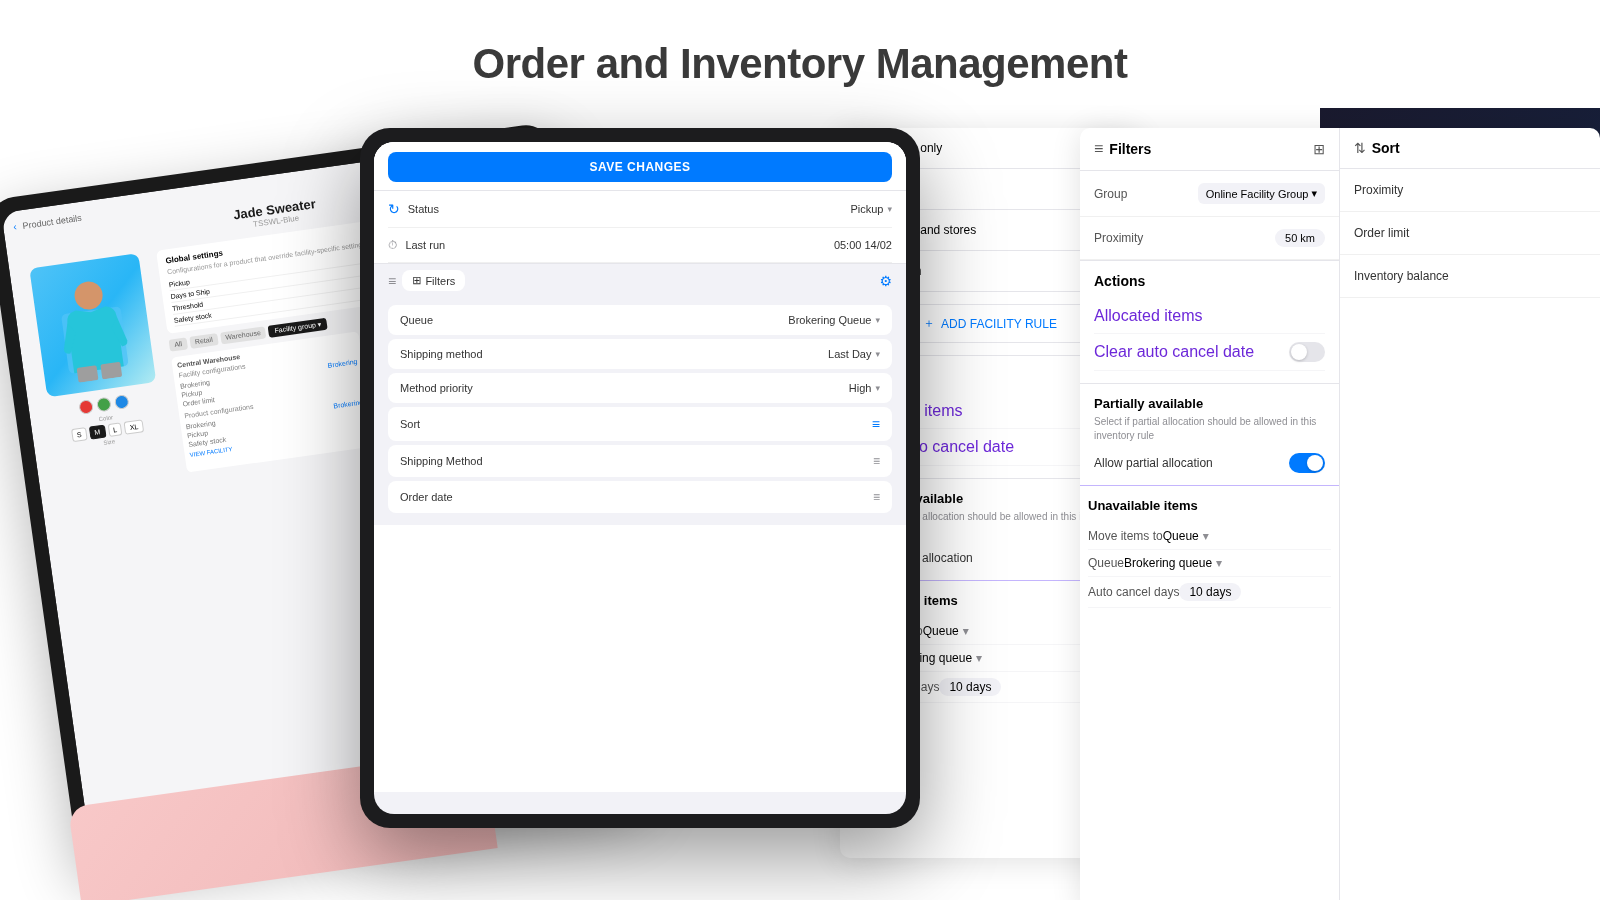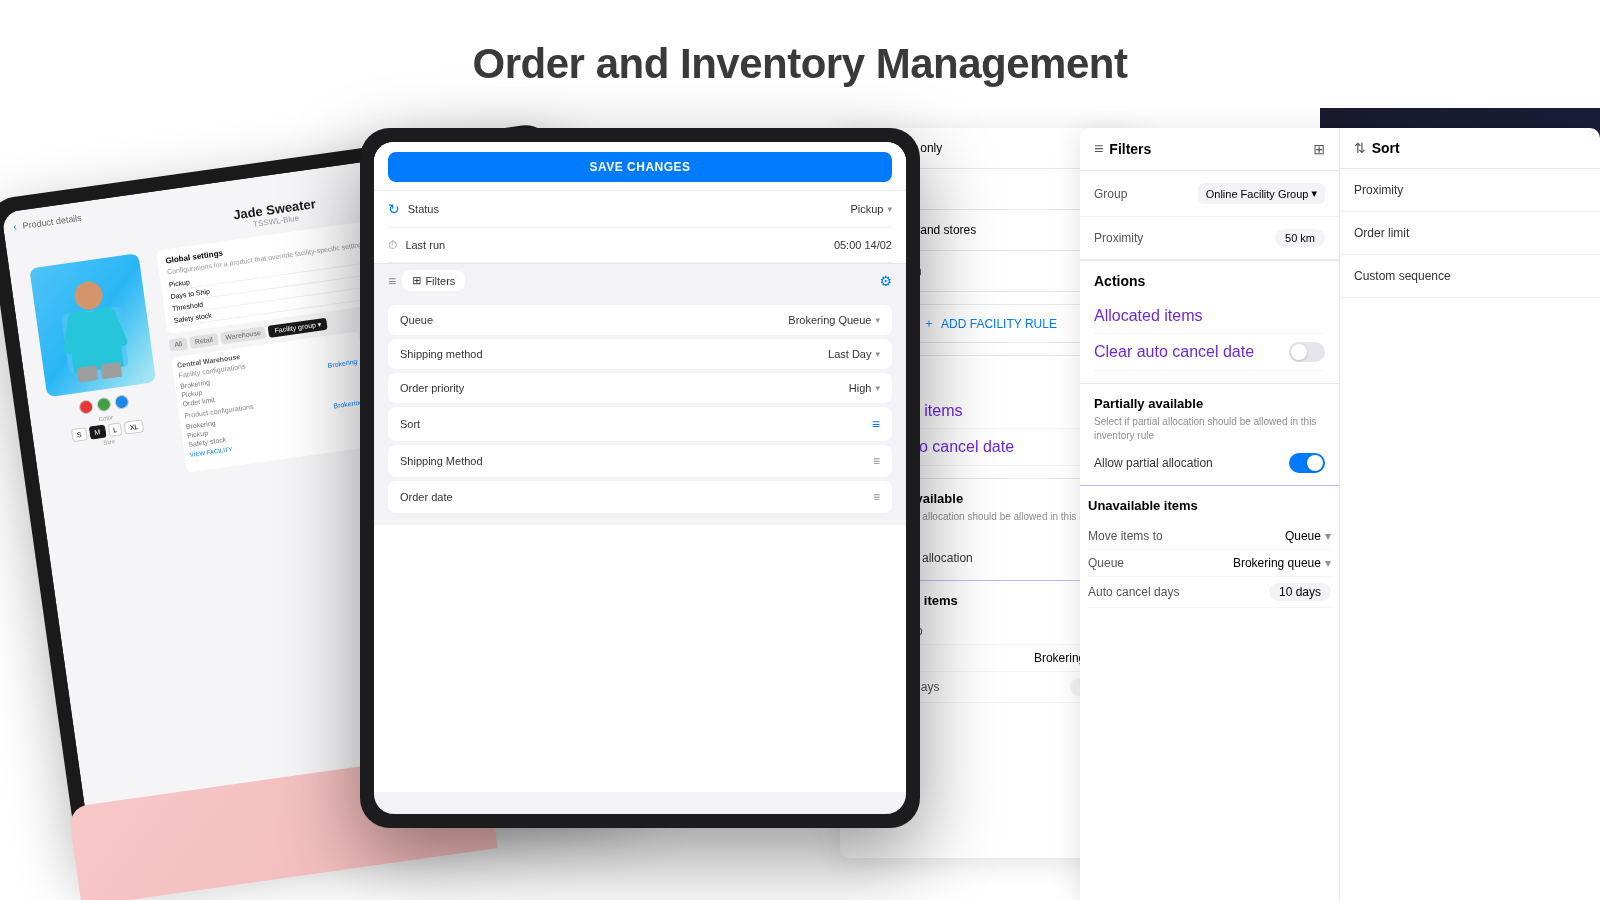--- a/index.html
+++ b/index.html
@@ -541,21 +541,20 @@
     .unavailable-section {
       padding: 12px 8px;
     }
     .unavailable-title {
       font-size: 13px;
       font-weight: 600;
       margin-bottom: 10px;
     }
     .uv-row {
       display: flex;
-      justify-content: space-between;
       align-items: center;
       padding: 6px 0;
       border-bottom: 1px solid #f5f5f7;
       font-size: 12px;
     }
     .uv-label { color: #555; }
     .uv-value {
       display: flex;
       align-items: center;
       gap: 4px;
@@ -862,21 +861,21 @@
             </div>
           </div>
           <div class="or-filter-row">
             <span class="or-filter-label">Shipping method</span>
             <div class="or-filter-value">
               <span>Last Day</span>
               <span class="chevron">▾</span>
             </div>
           </div>
           <div class="or-filter-row">
-            <span class="or-filter-label">Order priority</span>
+            <span class="or-filter-label">Method priority</span>
             <div class="or-filter-value">
               <span>High</span>
               <span class="chevron">▾</span>
             </div>
           </div>
           <div class="or-filter-row">
             <span class="or-filter-label">Sort</span>
             <span class="or-filter-control-icon">≡</span>
           </div>
           <div class="or-filter-row">
@@ -1040,21 +1039,21 @@
         <span class="sort-title">Sort</span>
       </div>
 
       <div class="sort-item">
         <span>Proximity</span>
       </div>
       <div class="sort-item">
         <span>Order limit</span>
       </div>
       <div class="sort-item">
-        <span>Custom sequence</span>
+        <span>Inventory balance</span>
       </div>
     </div>
 
   </div>
 
   <div style="
     position:absolute;
     right:0;
     top:0;
     width:280px;

